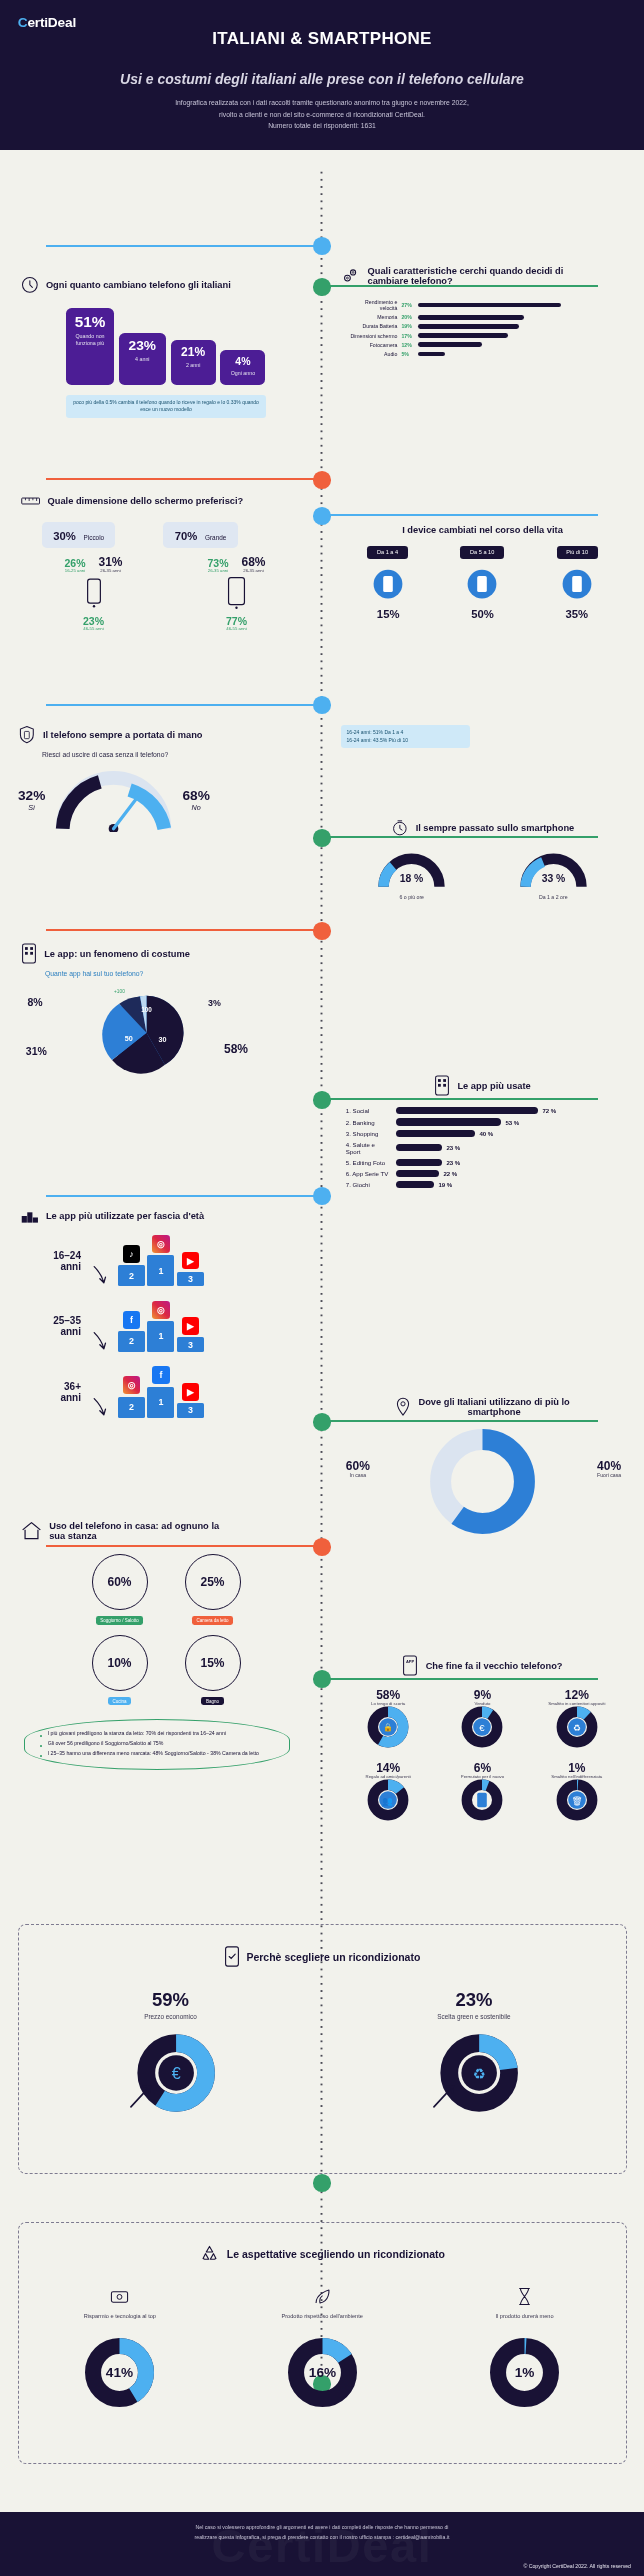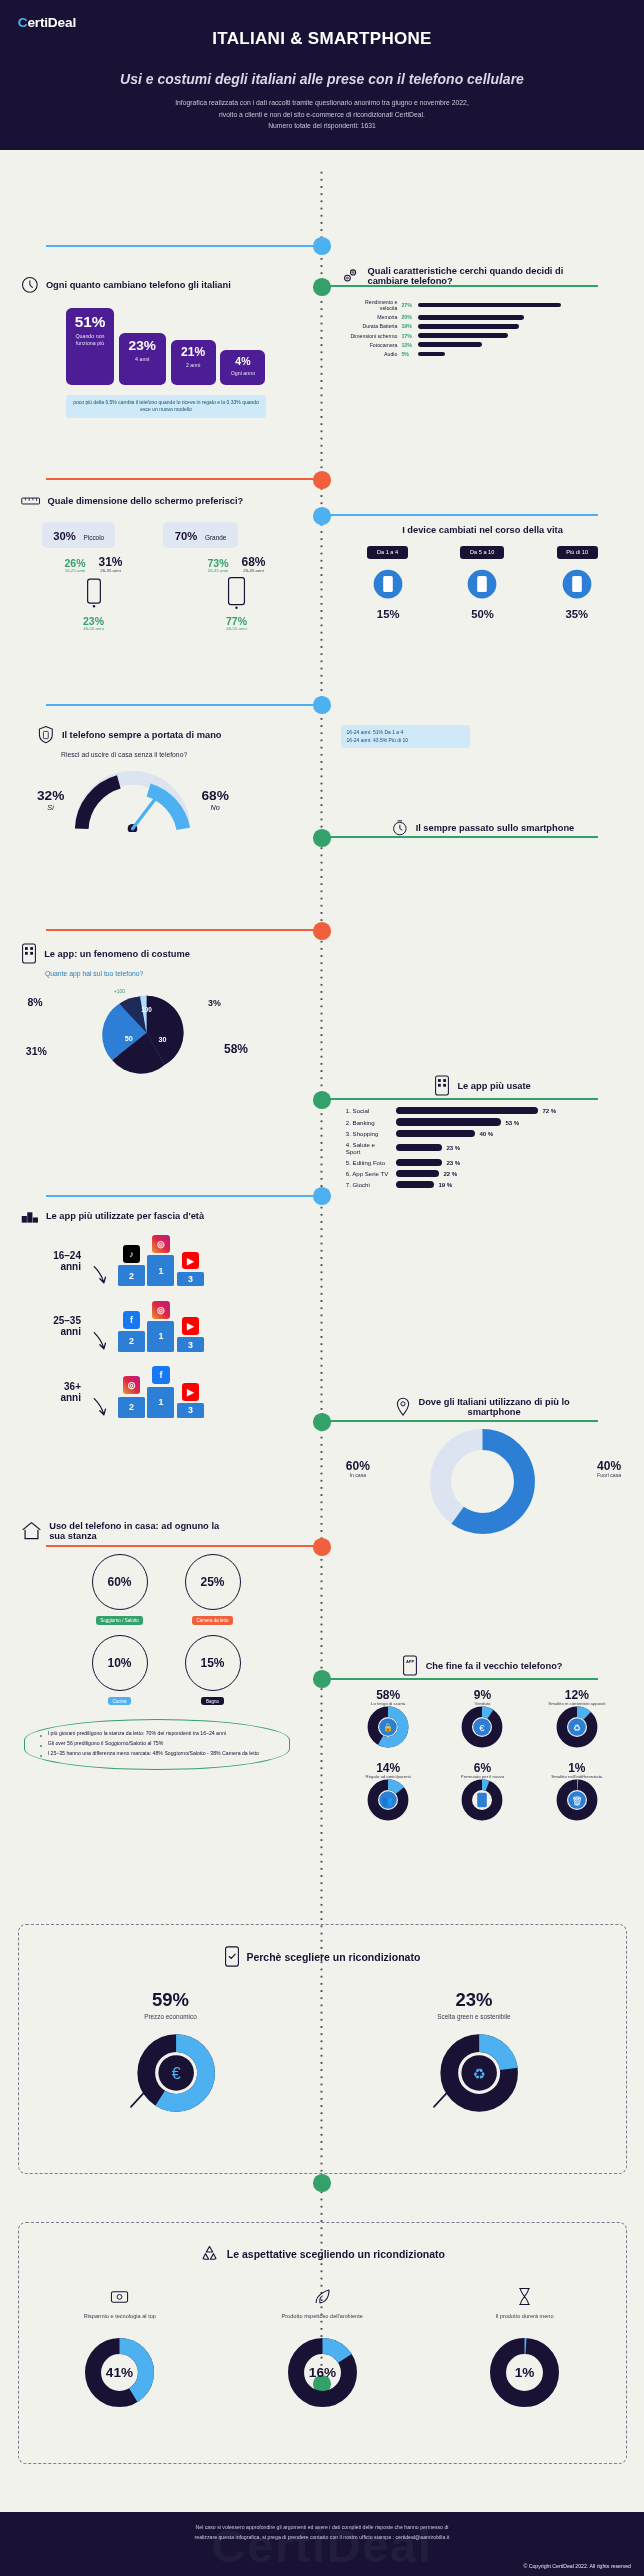--- a/index.html
+++ b/index.html
@@ -327,21 +327,21 @@
           </svg>
       </span>
     </div>
     <div style="display:flex;justify-content:space-around;margin-top:3.2px;">
       <div class="big" style="font-size:11.3px;">15%</div>
       <div class="big" style="font-size:11.3px;">50%</div>
       <div class="big" style="font-size:11.3px;">35%</div>
     </div>
   </div>
 
-  <div class="sec" style="left:37px;top:725px;width:290px;">
+  <div class="sec" style="left:18px;top:725px;width:290px;">
     <div class="sec-title">
       <span class="ico">
         <svg width="17.7" height="19.3" viewBox="0 0 22 24">
             <path d="M11 2l8 3v7c0 5-4 8.5-8 10-4-1.5-8-5-8-10V5z" fill="none" stroke="#191235" stroke-width="1.3"></path>
             <rect x="8" y="8" width="6" height="9" rx="1" fill="none" stroke="#191235" stroke-width="1"></rect>
           </svg>
       </span>
       <span>Il telefono sempre a portata di mano</span>
     </div>
     <div style="font-size:6.8px;margin:6.4px 0 0 24px;color:#2b2745;">Riesci ad uscire di casa senza il telefono?</div>
@@ -376,20 +376,38 @@
     <div class="sec-title c">
       <span class="ico">
         <svg width="17.7" height="17.7" viewBox="0 0 24 24">
             <circle cx="12" cy="13" r="8.5" fill="none" stroke="#191235" stroke-width="1.3"></circle>
             <path d="M12 8.5V13l3 2M9.5 2.5h5" stroke="#191235" stroke-width="1.3" fill="none" stroke-linecap="round"></path>
           </svg>
       </span>
       <span>Il sempre passato sullo smartphone</span>
     </div>
 
+    <div style="display:flex;justify-content:space-around;margin-top:13px;align-items:flex-start;">
+      <div style="text-align:center;">
+        <svg width="69" height="40" viewBox="0 0 86 50">
+          <path d="M8 46a35 35 0 0 1 70 0" fill="none" stroke="#191235" stroke-width="13"></path>
+          <path d="M8 46a35 35 0 0 1 12-26" fill="none" stroke="#4db0f0" stroke-width="13"></path>
+          <text x="43" y="40" text-anchor="middle" font-size="13" font-weight="700" fill="#191235">18 %</text>
+        </svg>
+        <div class="lbl" style="margin-top:1.6px;">6 o più ore</div>
+      </div>
+      <div style="text-align:center;">
+        <svg width="69" height="40" viewBox="0 0 86 50">
+          <path d="M8 46a35 35 0 0 1 70 0" fill="none" stroke="#191235" stroke-width="13"></path>
+          <path d="M8 46a35 35 0 0 1 22-31" fill="none" stroke="#4db0f0" stroke-width="13"></path>
+          <text x="43" y="40" text-anchor="middle" font-size="13" font-weight="700" fill="#191235">33 %</text>
+        </svg>
+        <div class="lbl" style="margin-top:1.6px;">Da 1 a 2 ore</div>
+      </div>
+    </div>
 
   </div>
 
   <div class="sec" style="left:21px;top:943px;width:290px;">
     <div class="sec-title">
       <span class="ico">
         <svg width="16" height="21" viewBox="0 0 20 26">
             <rect x="2" y="1" width="16" height="24" rx="2.5" fill="none" stroke="#191235" stroke-width="1.3"></rect>
             <rect x="5" y="5" width="3.5" height="3.5" fill="#191235"></rect>
             <rect x="11.5" y="5" width="3.5" height="3.5" fill="#191235"></rect>

